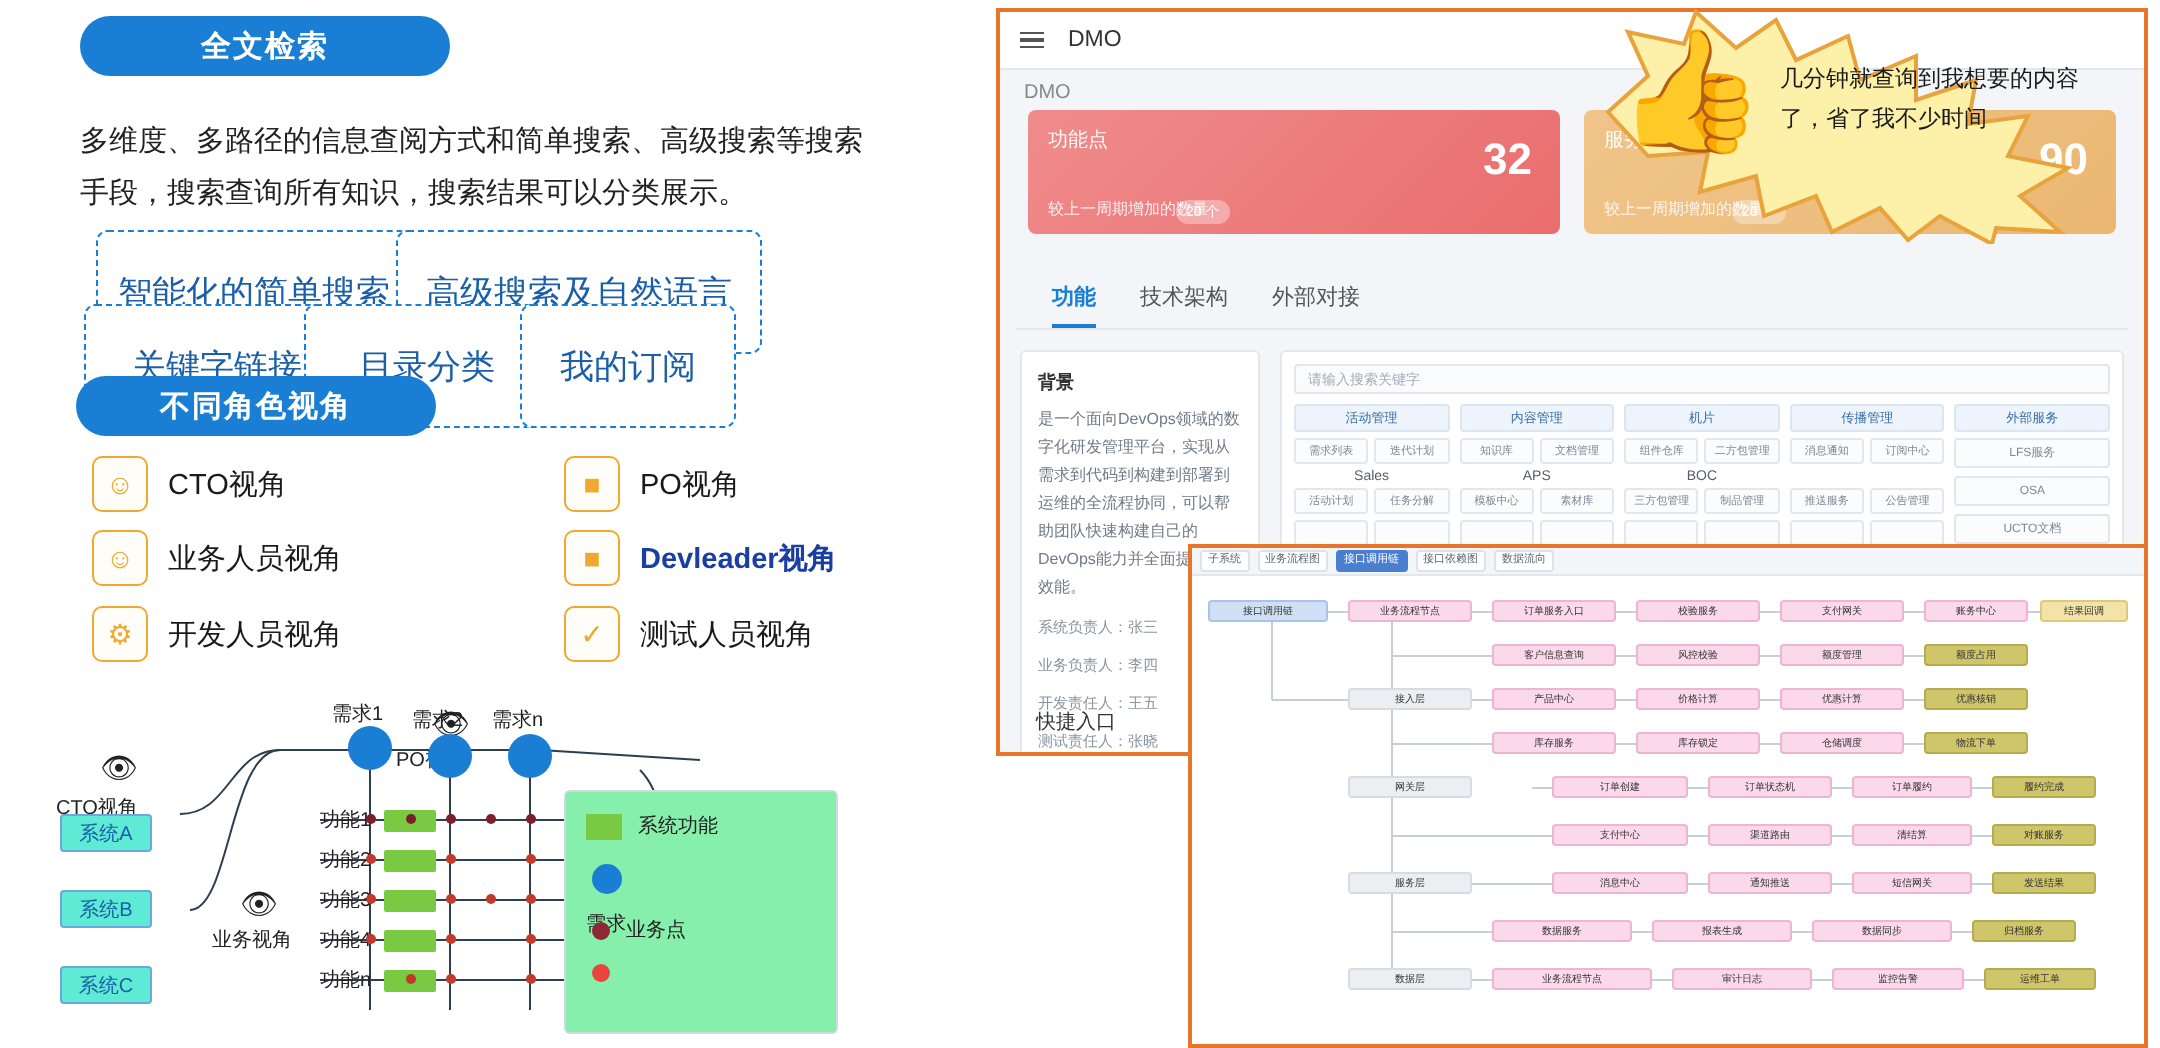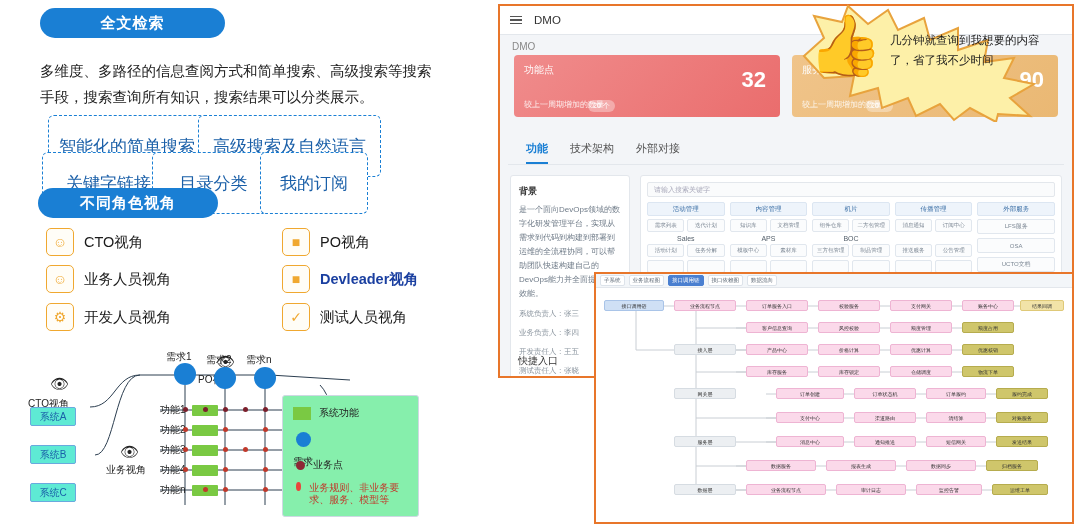--- a/index.html
+++ b/index.html
@@ -312,21 +312,20 @@
       <div class="legend-row" style="left:10px;top:36px;flex-direction:column;">
         <span class="lg-blue"></span>
         <span>需求</span>
       </div>
       <div class="legend-row" style="left:10px;top:62px;">
         <span class="lg-dot"></span>
         <span>业务点</span>
       </div>
       <div class="legend-row" style="left:10px;top:86px;width:115px;align-items:flex-start;line-height:12px;">
         <span class="lg-red"></span>
-        <span style="color:#c0392b;">业务规则、非业务要求、服务、模型等</span>
       </div>
     </div>
   </div>
 </div>
 
 <div id="app-window">
   <div id="app-topbar">
     <span class="hamburger">
         <span></span>
         <span></span>

